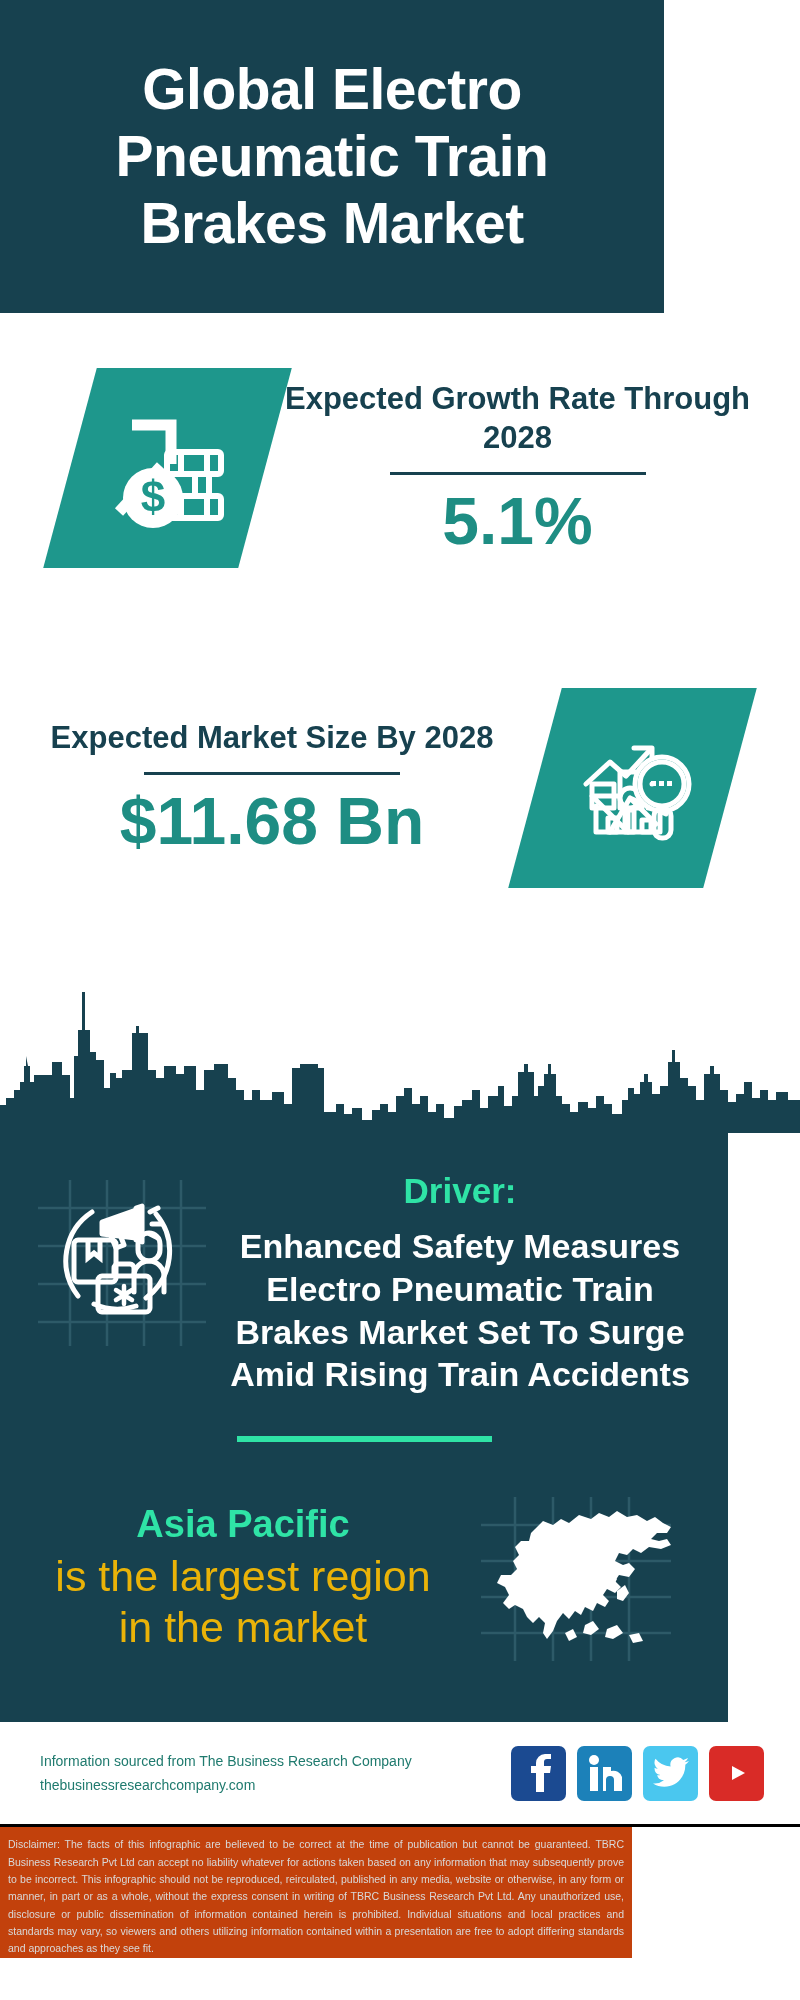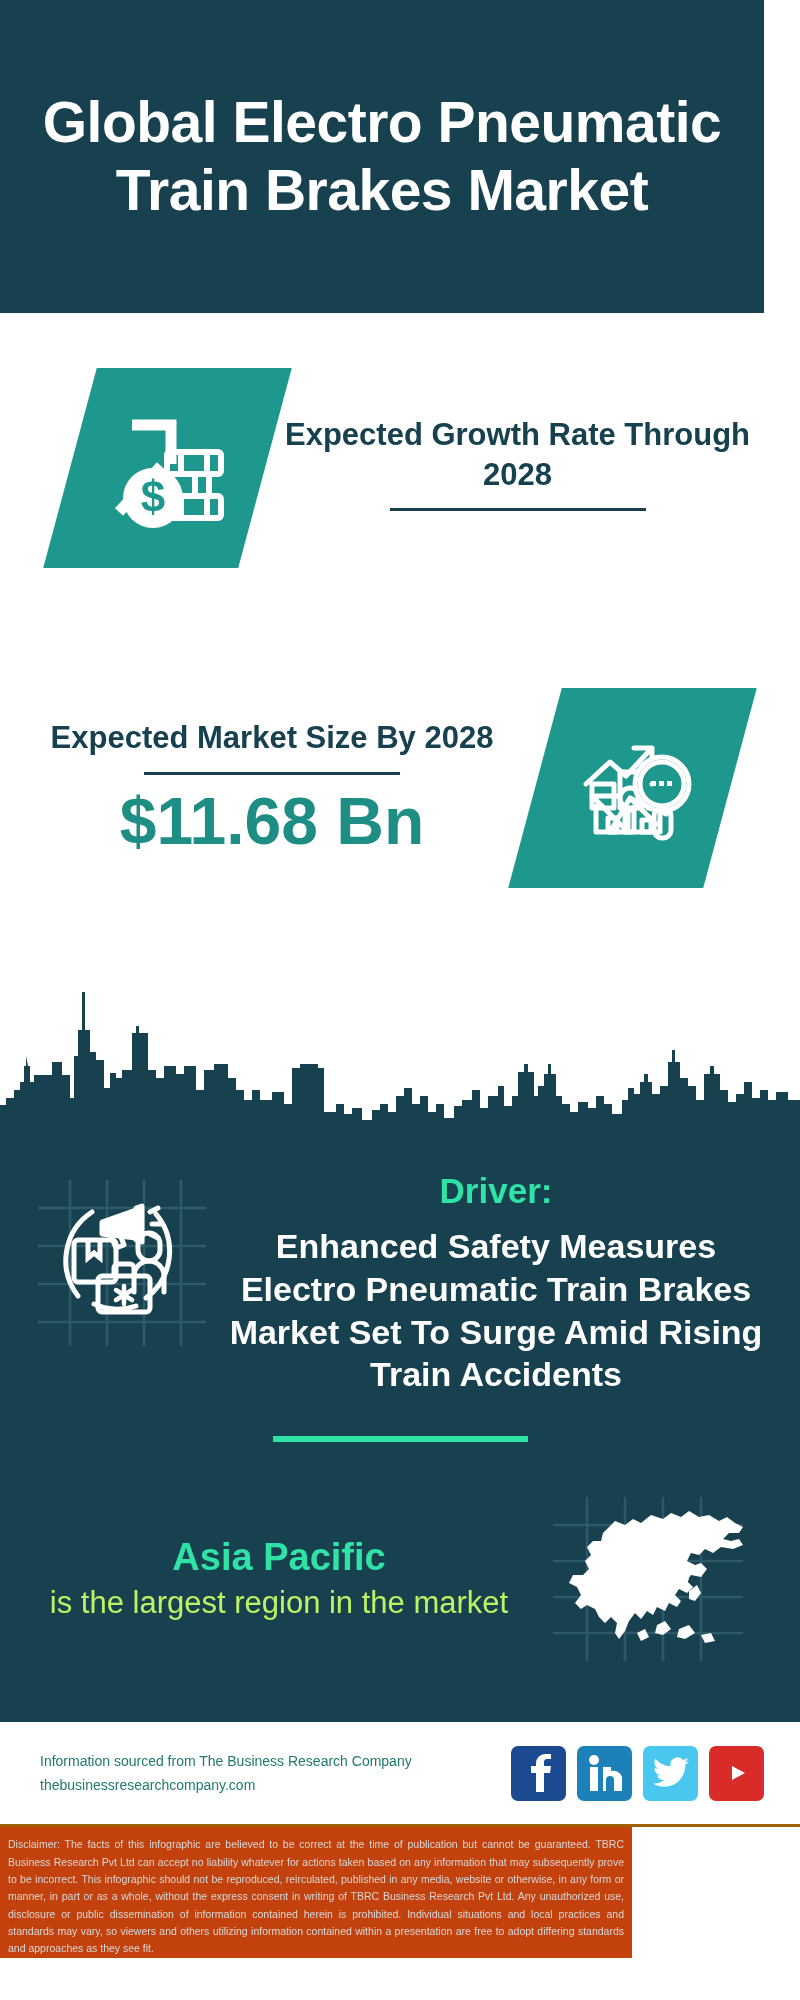--- a/index.html
+++ b/index.html
@@ -6,21 +6,21 @@
   html,body { width:800px; height:2000px; }
   body {
     font-family:"Liberation Sans", sans-serif;
     background:#ffffff;
     position:relative;
     overflow:hidden;
   }
 
   
   .header {
-    width:764px;
+    width:664px;
     height:313px;
     background:#17414f;
     display:flex;
     align-items:center;
     justify-content:center;
     padding:0 40px;
   }
   .header-title {
     color:#ffffff;
     font-size:57px;
@@ -106,21 +106,21 @@
     position:relative;
     width:800px;
     height:155px;
     background:#ffffff;
     margin-top:-5px;
   }
   .skyline-wrap svg { display:block; width:800px; height:155px; }
 
   
   .dark-band {
-    width:800px;
+    width:728px;
     background:#17414f;
     padding-bottom:0;
     position:relative;
   }
 
   .driver-row {
     display:flex;
     align-items:flex-start;
     padding:20px 26px 0 26px;
   }
@@ -170,22 +170,22 @@
     padding-left:10px;
   }
   .region-name {
     color:#2fe3a6;
     font-size:38px;
     font-weight:bold;
     line-height:1.15;
     margin-bottom:4px;
   }
   .region-sub {
-    color:#bef264;
-    font-size:31px;
+    color:#eab308;
+    font-size:43px;
     font-weight:normal;
     line-height:1.2;
   }
   .map-box {
     width:250px;
     height:200px;
     flex:none;
     position:relative;
     display:flex;
     align-items:center;
@@ -193,21 +193,21 @@
   }
 
   
   .source-bar {
     width:800px;
     height:105px;
     background:#ffffff;
     display:flex;
     align-items:center;
     padding:0 36px 0 40px;
-    border-bottom:3px solid #a16207;
+    border-bottom:3px solid #000000;
   }
   .source-text { flex:1; }
   .source-line {
     color:#1f7a6e;
     font-size:14px;
     line-height:1.75;
   }
   .socials { display:flex; gap:11px; align-items:center; }
   .social {
     width:55px;
@@ -263,20 +263,21 @@
           </g>
 
           <circle cx="48" cy="90" r="30" fill="#ffffff"></circle>
           <text x="48" y="104" font-family="Liberation Sans, sans-serif" font-size="44" font-weight="bold" fill="#1e978c" text-anchor="middle">$</text>
         </svg>
       </div>
     </div>
     <div class="growth-text">
       <div class="stat-label">Expected Growth Rate Through 2028</div>
       <div class="rule"></div>
+      <div class="stat-value">5.1%</div>
     </div>
   </div>
 
   <div class="row-size">
     <div class="size-text">
       <div class="stat-label">Expected Market Size By 2028</div>
       <div class="rule"></div>
       <div class="stat-value">$11.68 Bn</div>
     </div>
     <div class="tile">

